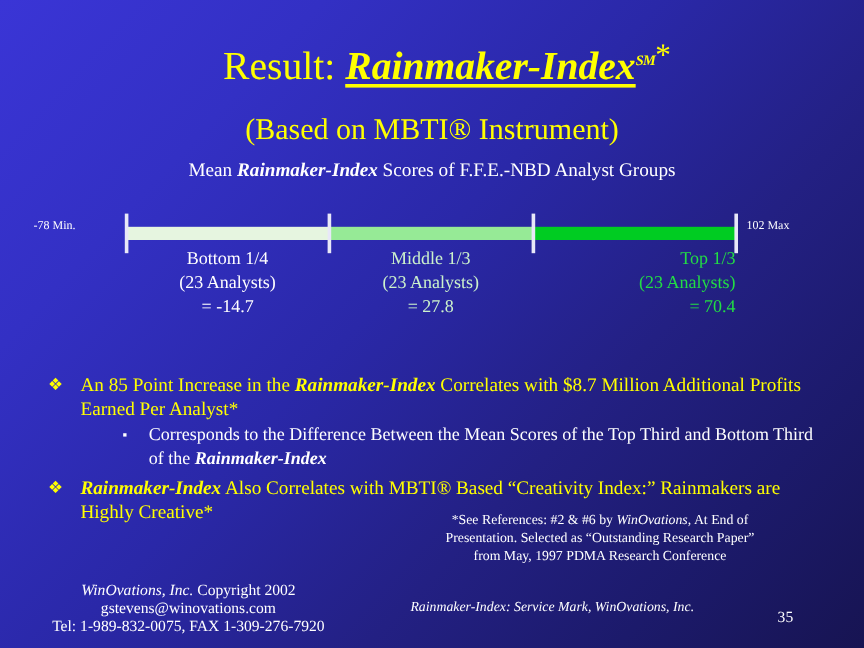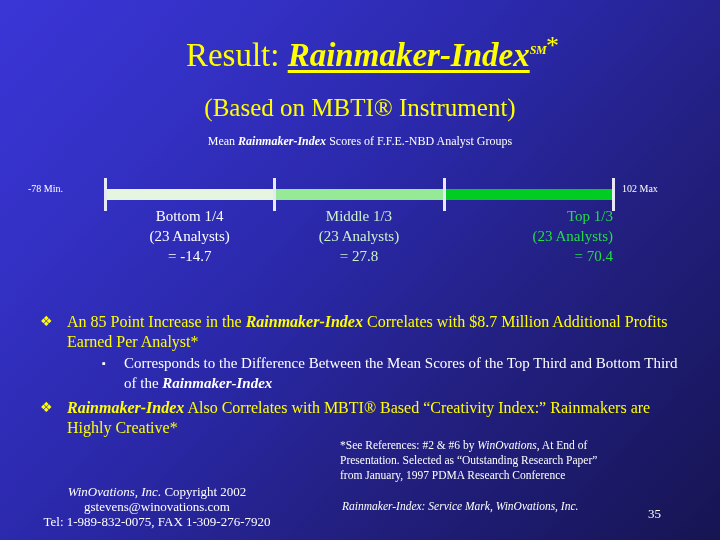--- a/index.html
+++ b/index.html
@@ -61,21 +61,21 @@
   }
 
   
   #chart-subtitle {
     position: absolute;
     top: 134px;
     left: 0;
     width: 720px;
     text-align: center;
     color: #ffffff;
-    font-size: 12px;
+    font-size: 16px;
     white-space: nowrap;
   }
   #chart-subtitle .em {
     font-weight: bold;
     font-style: italic;
   }
 
   
   #scale-area {
     position: absolute;
@@ -172,27 +172,27 @@
   .b-text .em {
     font-weight: bold;
     font-style: italic;
   }
   .bullet-row + .bullet-row { margin-top: 1px; }
   #bullets .b1.second { margin-top: 5px; }
 
   
   #ref-note {
     position: absolute;
-    top: 438px;
+    top: 427px;
     left: 340px;
     width: 320px;
     color: #ffffff;
     font-size: 11.5px;
     line-height: 15px;
-    text-align: left;
+    text-align: center;
   }
   #ref-note .em { font-style: italic; }
 
   #contact {
     position: absolute;
     top: 484px;
     left: 22px;
     width: 270px;
     color: #ffffff;
     font-size: 13px;
@@ -280,21 +280,21 @@
       </div>
       <div class="bullet-row b1 second">
         <span class="b-marker" style="color: rgb(255, 255, 0);">❖</span>
         <span class="b-text" style="color: rgb(255, 255, 0);"><span class="em">Rainmaker-Index</span><span> Also Correlates with MBTI® Based “Creativity Index:” Rainmakers are Highly Creative*</span></span>
       </div>
     </div>
 
   <div id="ref-note">
     <div><span>*See References: #2 &amp; #6 by </span><span class="em">WinOvations</span><span>, At End of</span></div>
     <div>Presentation. Selected  as “Outstanding Research Paper”</div>
-    <div>from January, 1997 PDMA Research Conference</div>
+    <div>from May, 1997 PDMA Research Conference</div>
   </div>
 
   <div id="contact">
     <div><span class="em">WinOvations, Inc.</span><span>   Copyright 2002</span></div>
     <div>gstevens@winovations.com</div>
     <div>Tel:  1-989-832-0075,   FAX 1-309-276-7920</div>
   </div>
 
   <div id="servicemark">
     <span>Rainmaker-Index</span><span>:  Service Mark, </span><span>WinOvations, Inc.</span>

